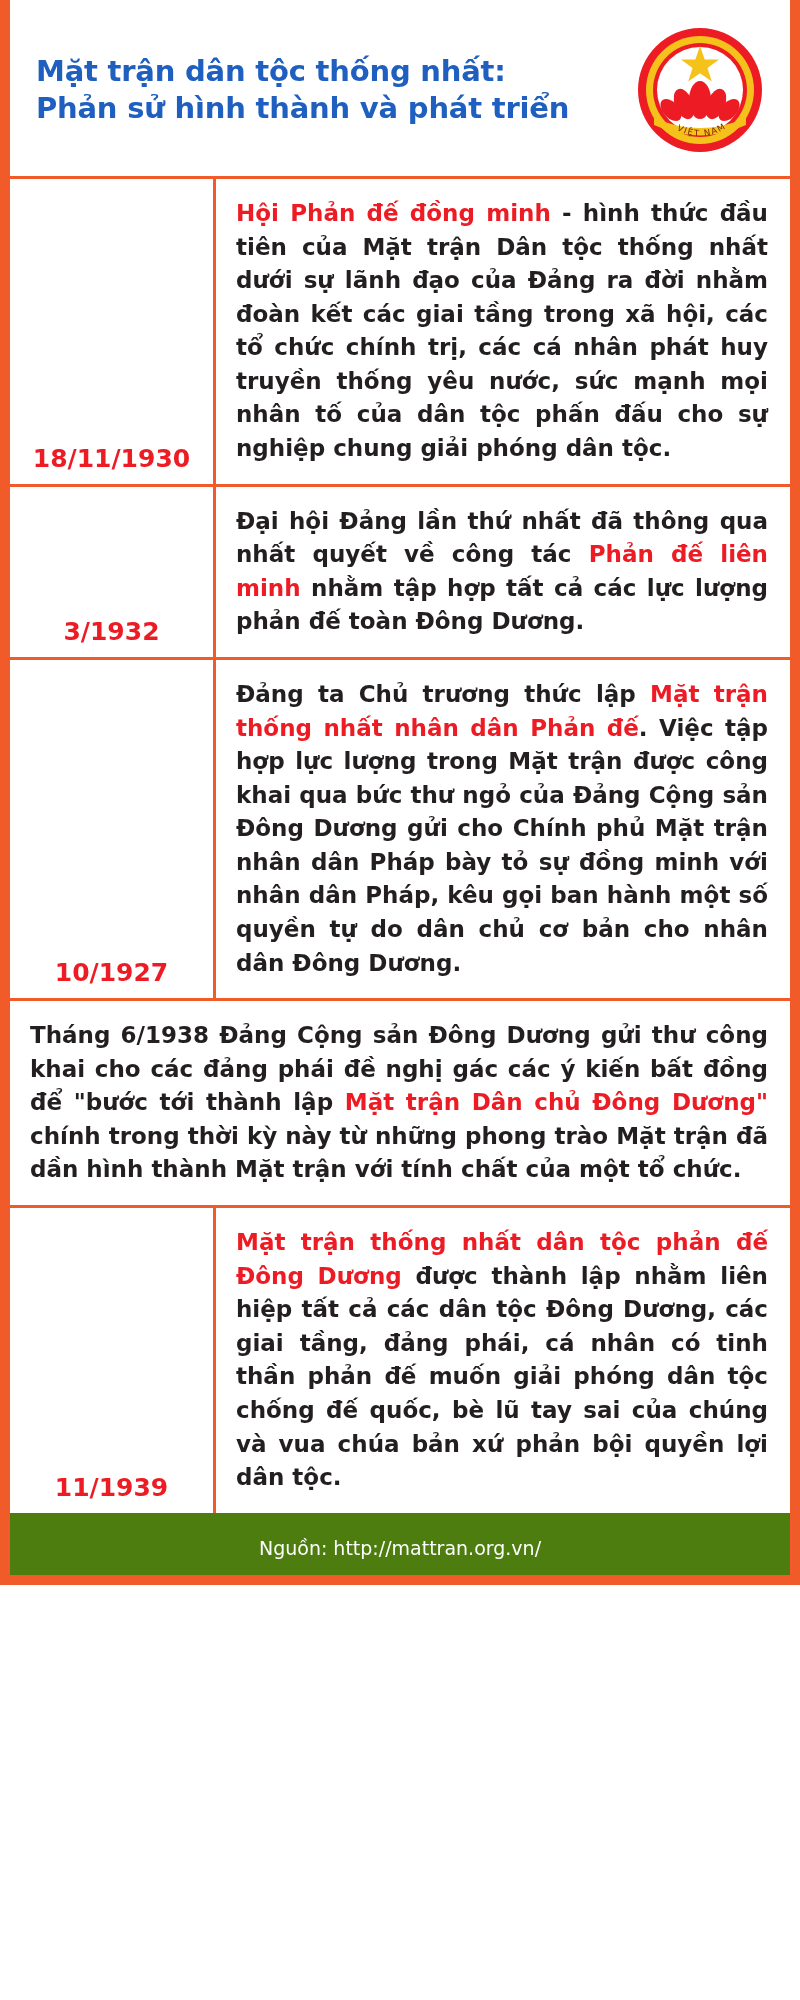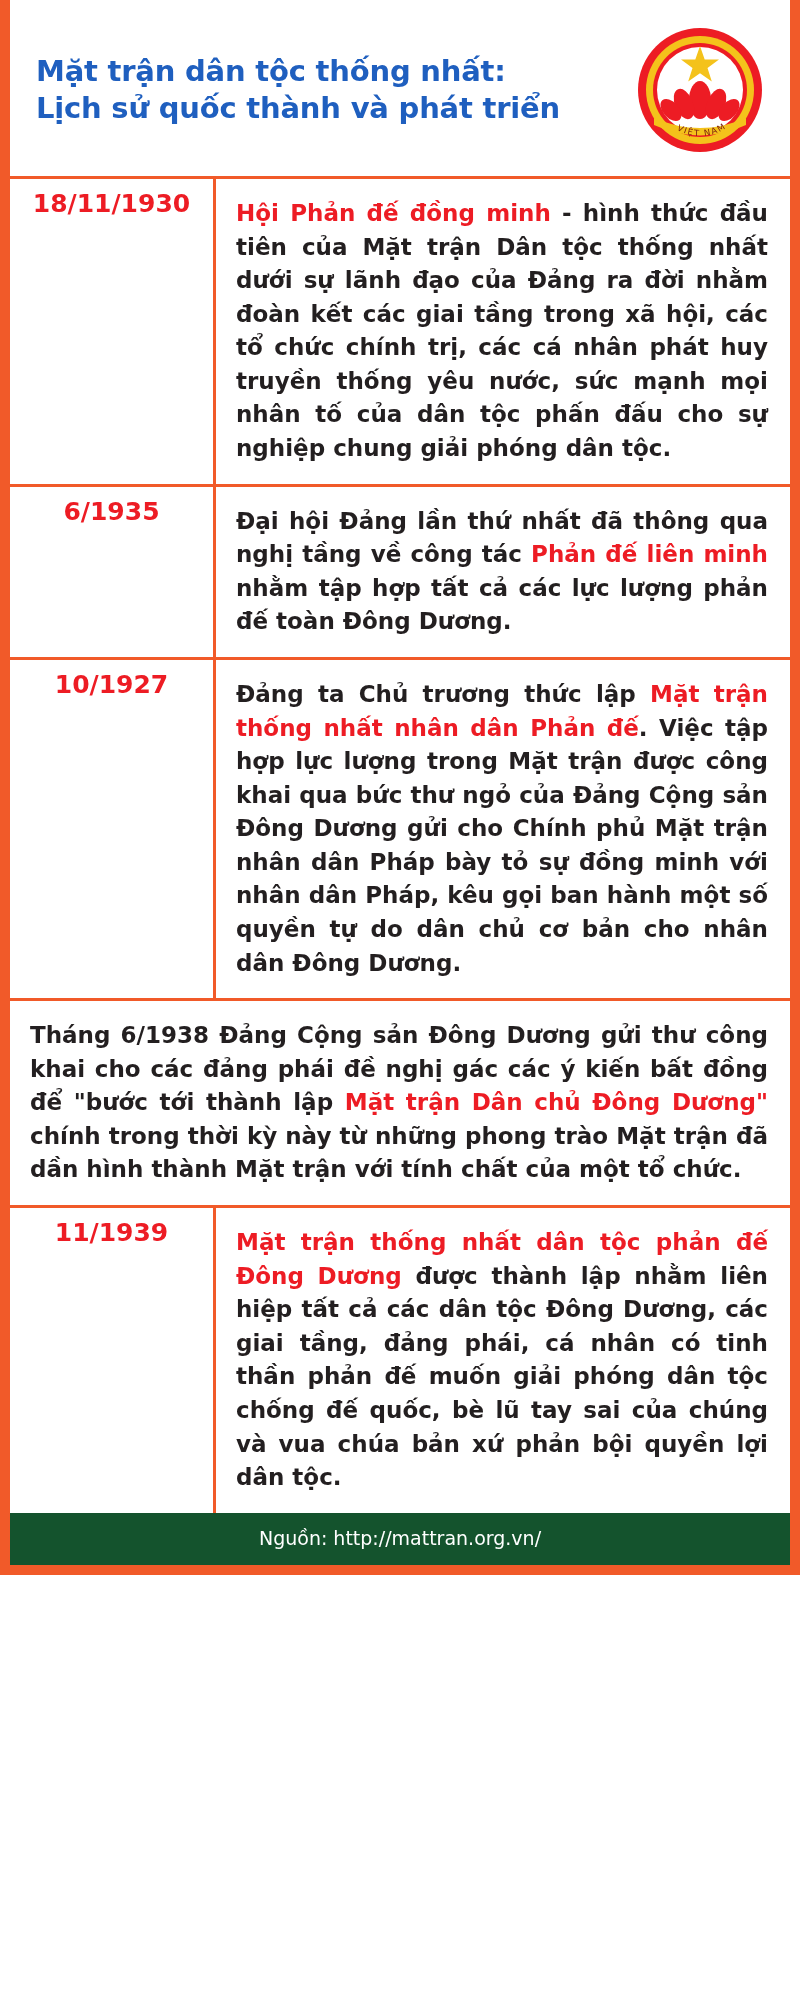--- a/index.html
+++ b/index.html
@@ -56,21 +56,21 @@
     align-items: stretch;
     border-bottom: 3px solid #f15a29;
   }
   .row:last-child {
     border-bottom: none;
   }
   .date-cell {
     flex: 0 0 206px;
     width: 206px;
     display: flex;
-    align-items: flex-start;
+    align-items: flex-end;
     justify-content: center;
     padding: 10px 8px;
     box-sizing: border-box;
     border-right: 3px solid #f15a29;
   }
   .date-text {
     color: #ed1c24;
     font-size: 25px;
     font-weight: bold;
     text-align: center;
@@ -91,42 +91,42 @@
     margin: 0;
     -webkit-hyphens: none;
     hyphens: none;
   }
   .hl {
     color: #ed1c24;
   }
 
   
   .footer {
-    background: #14532d;
+    background: #4d7c0f;
     color: #ffffff;
     text-align: center;
     font-size: 19px;
-    padding: 14px 10px 16px 10px;
+    padding: 24px 10px 16px 10px;
     box-sizing: border-box;
     font-weight: normal;
   }
   .outer-bottom {
     height: 10px;
     background: #f15a29;
   }
 </style>
 </head>
 <body>
 
 <div class="page">
 
   <div class="header">
     <div class="title-block">
       <div class="title-line">Mặt trận dân tộc thống nhất:</div>
-      <div class="title-line">Lịch sử quốc thành và phát triển</div>
+      <div class="title-line">Phản sử hình thành và phát triển</div>
     </div>
     <div class="emblem">
       <svg viewBox="0 0 128 128" width="128" height="128" aria-hidden="true">
         <circle cx="64" cy="64" r="62" fill="#ed1c24"></circle>
         <circle cx="64" cy="64" r="54" fill="#f4c21b"></circle>
         <circle cx="64" cy="64" r="47" fill="#ed1c24"></circle>
         <circle cx="64" cy="64" r="43" fill="#ffffff"></circle>
 
         <polygon points="64,20 68.7,33.6 83,33.6 71.5,42 75.8,55.6 64,47.3 52.2,55.6 56.5,42 45,33.6 59.3,33.6" fill="#f4c21b"></polygon>
 
@@ -161,25 +161,25 @@
       </div>
       <div class="text-cell">
         <p class="para">
           <span class="hl">Hội Phản đế đồng minh</span><span> - hình thức đầu tiên của Mặt trận Dân tộc thống nhất dưới sự lãnh đạo của Đảng ra đời nhằm đoàn kết các giai tầng trong xã hội, các tổ chức chính trị, các cá nhân phát huy truyền thống yêu nước, sức mạnh mọi nhân tố của dân tộc phấn đấu cho sự nghiệp chung giải phóng dân tộc.</span>
         </p>
       </div>
     </div>
 
     <div class="row">
       <div class="date-cell">
-        <div class="date-text">6/1935</div>
-      </div>
-      <div class="text-cell">
-        <p class="para">
-          <span>Đại hội Đảng lần thứ nhất đã thông qua nghị tầng về công tác </span><span class="hl">Phản đế liên minh</span><span> nhằm tập hợp tất cả các lực lượng phản đế toàn Đông Dương.</span>
+        <div class="date-text">3/1932</div>
+      </div>
+      <div class="text-cell">
+        <p class="para">
+          <span>Đại hội Đảng lần thứ nhất đã thông qua nhất quyết về công tác </span><span class="hl">Phản đế liên minh</span><span> nhằm tập hợp tất cả các lực lượng phản đế toàn Đông Dương.</span>
         </p>
       </div>
     </div>
 
     <div class="row">
       <div class="date-cell">
         <div class="date-text">10/1927</div>
       </div>
       <div class="text-cell">
         <p class="para">

